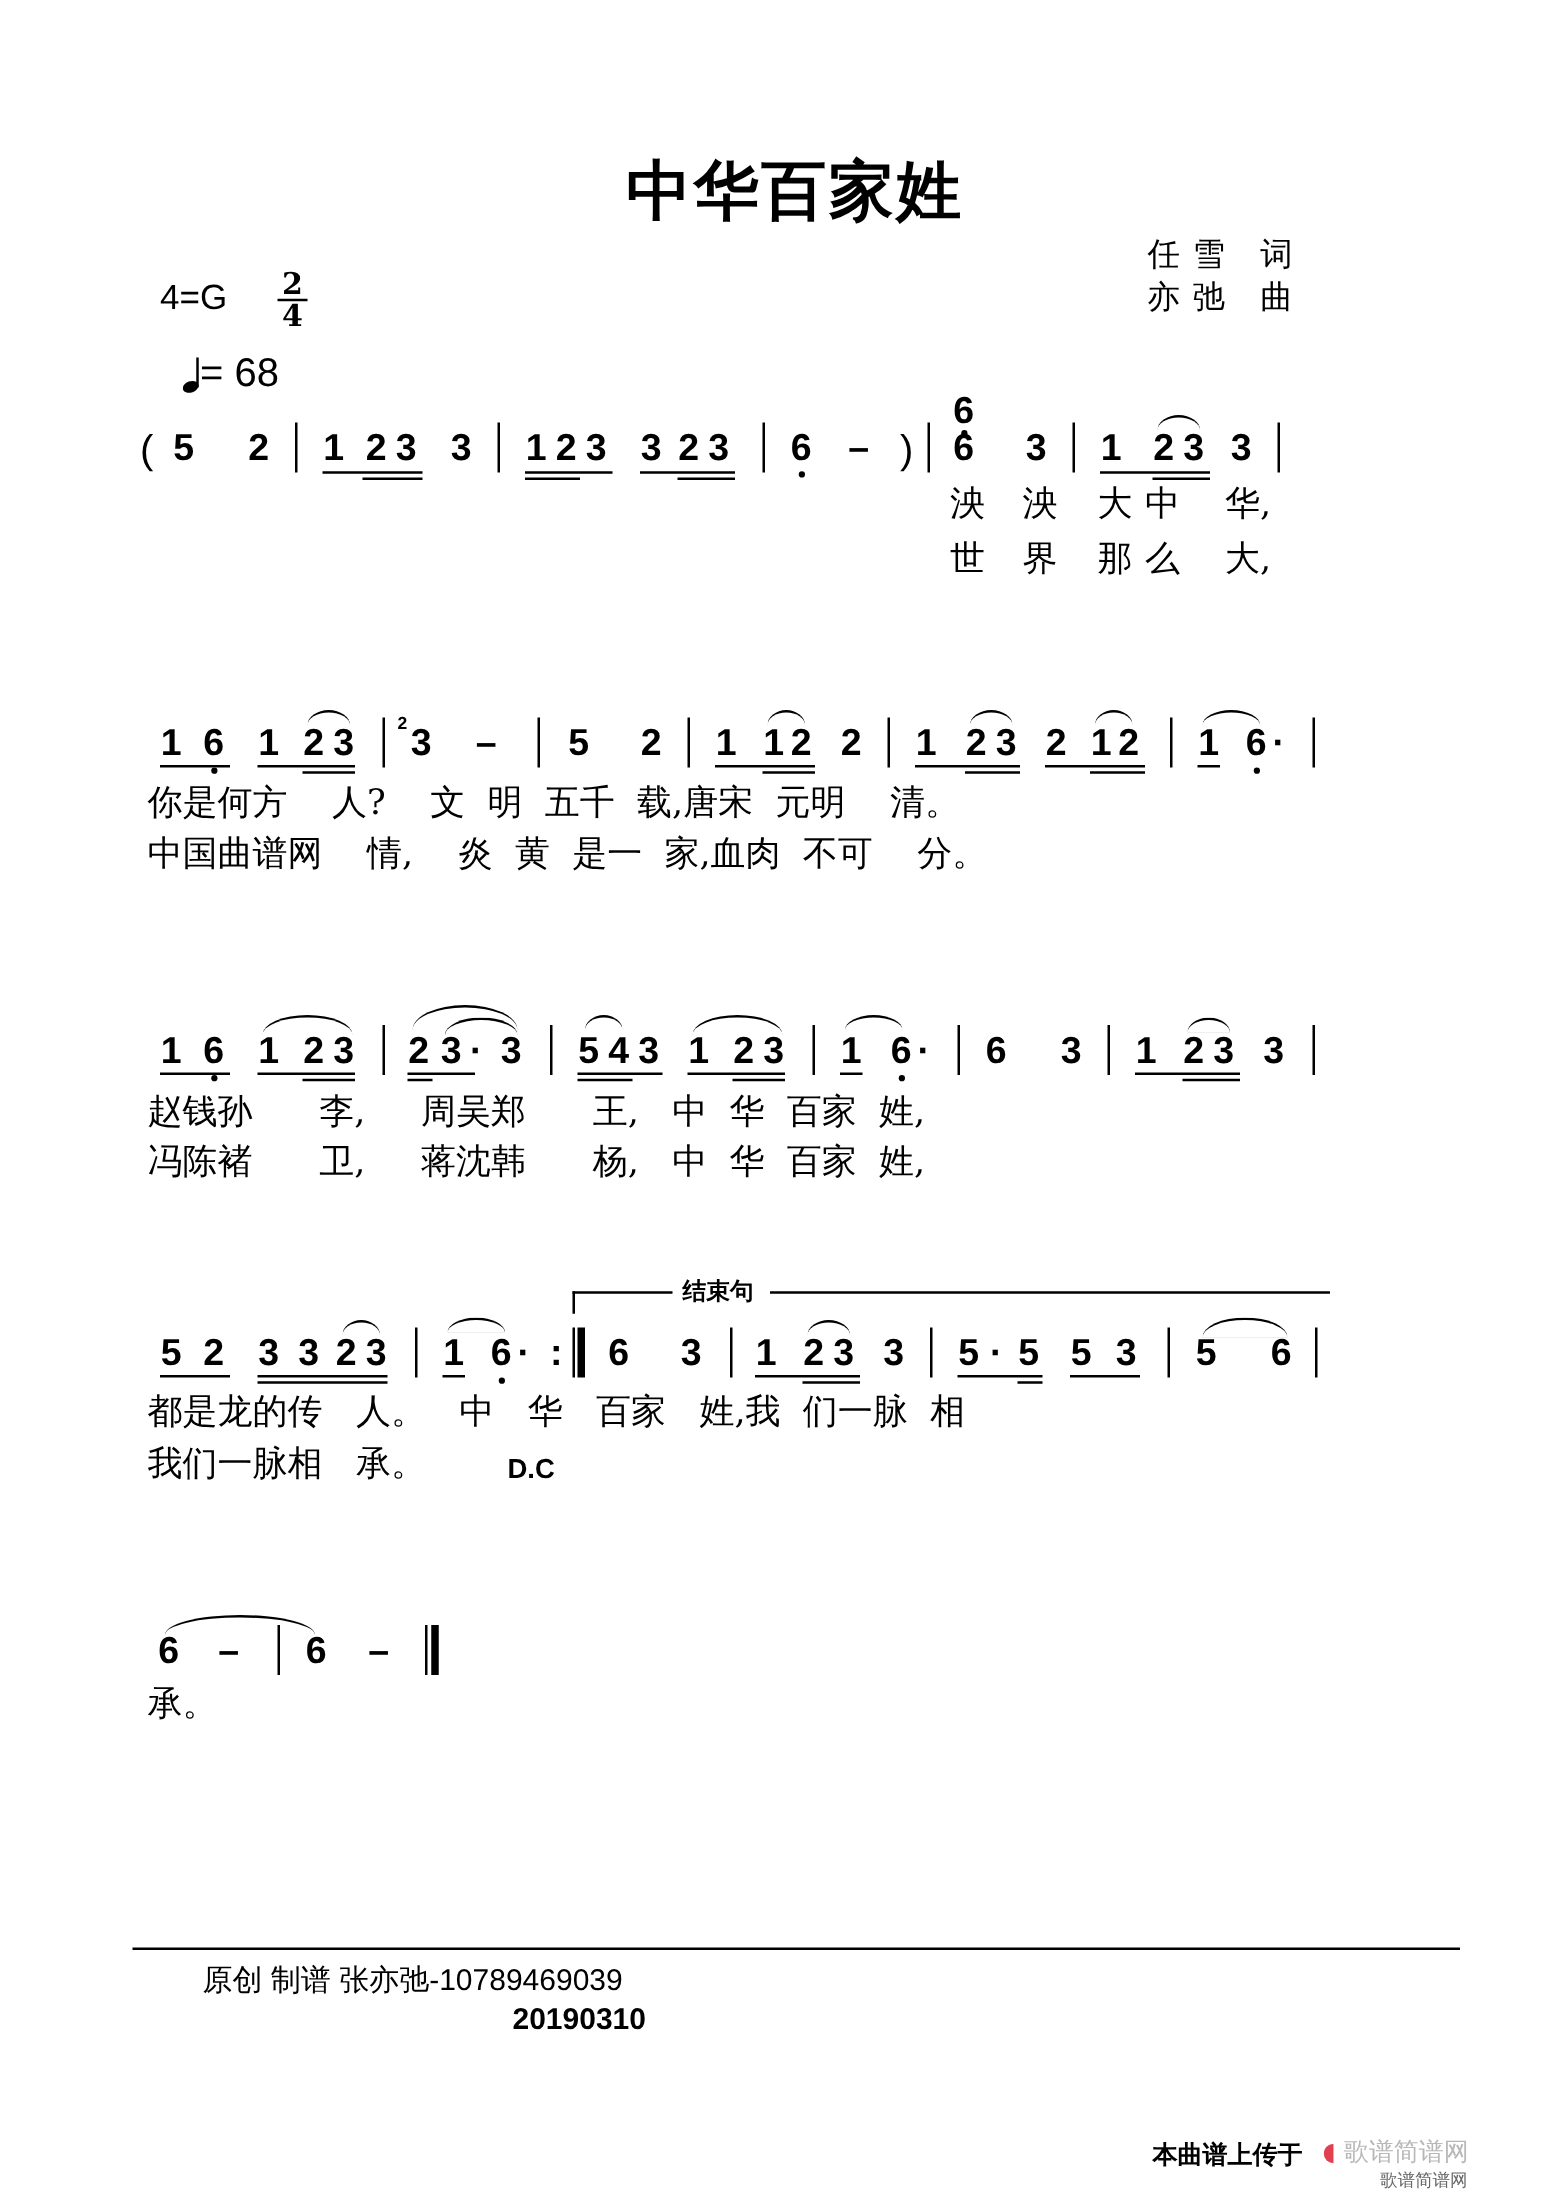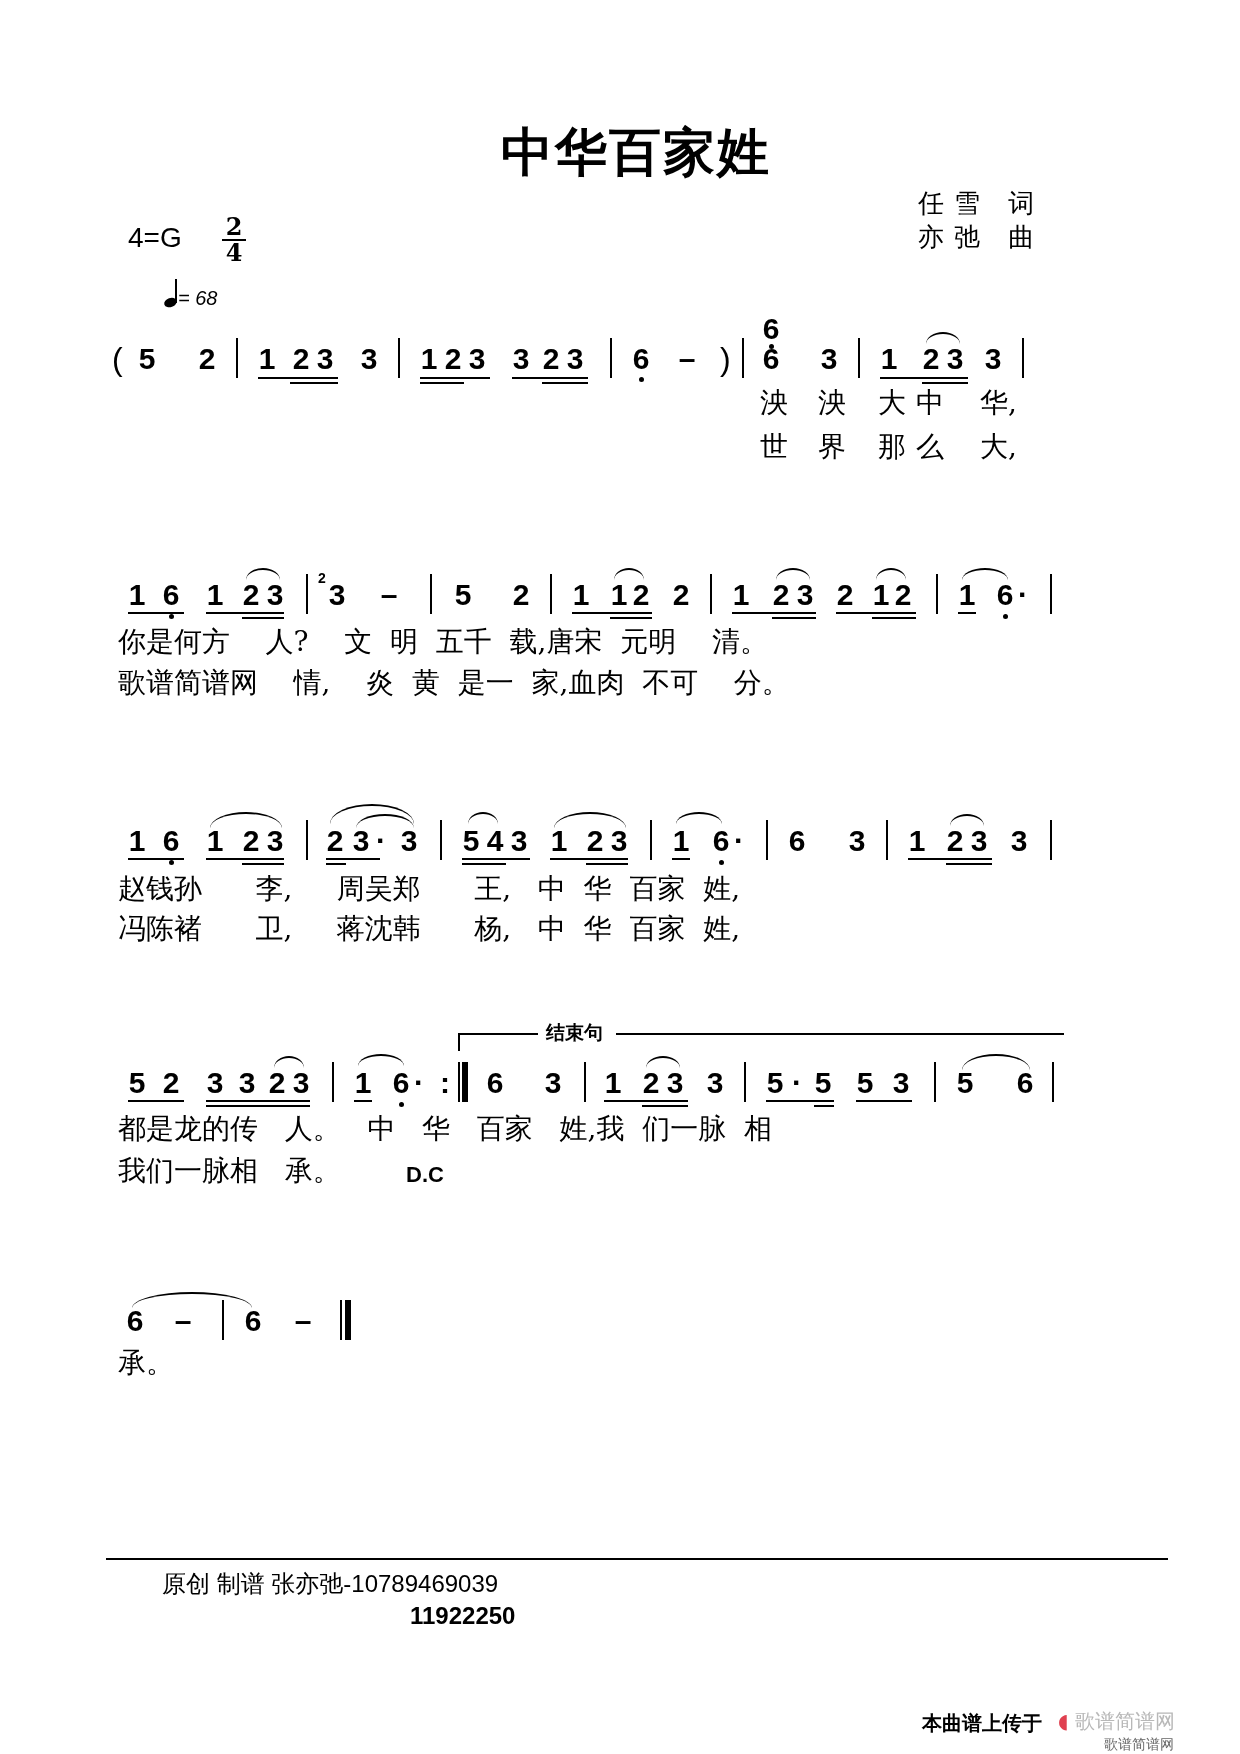--- a/index.html
+++ b/index.html
@@ -3,21 +3,21 @@
 <meta charset="utf-8">
 <style>
   html, body { margin:0; padding:0; background:#fff; }
   body { width:1240px; height:1754px; position:relative; overflow:hidden; color:#000; font-family:"DejaVu Sans", sans-serif; }
   .abs { position:absolute; }
   .title { left:0; width:1240px; top:118px; text-align:center; font-size:52px; font-weight:bold; letter-spacing:2px; font-family:"DejaVu Sans", sans-serif;margin-left:16px; }
   .credit { left:918px; font-size:26px; letter-spacing:10px; font-family:"DejaVu Serif", serif; }
   .key { left:128px; top:222px; font-size:28px; font-family:"Liberation Sans", sans-serif; }
   .frac { position:absolute; left:222px; top:216px; width:24px; text-align:center; font-weight:bold; font-size:24px; line-height:22px; font-family:"DejaVu Serif", serif; }
   .frac .bar { display:block; height:2px; background:#000; margin:1px 0; }
-  .tempo { left:164px; top:280px; font-size:20px; font-family:"Liberation Sans", sans-serif;font-style:italic; }
+  .tempo { left:146px; top:280px; font-size:32px; font-family:"Liberation Sans", sans-serif; }
   .tempo .note { display:inline-block; position:relative; width:14px; height:30px; vertical-align:bottom; }
   .tempo .note .head { position:absolute; left:0; bottom:3px; width:13px; height:9px; border-radius:50%; background:#000; transform:rotate(-20deg); }
   .tempo .note .stem { position:absolute; left:11px; bottom:7px; width:2px; height:24px; background:#000; }
 
   .n { position:absolute; font-family:"Liberation Sans", sans-serif; font-weight:bold; font-size:30px; line-height:30px; width:22px; text-align:center; }
   .bl { position:absolute; width:2px; height:40px; background:#000; }
   .u { position:absolute; height:2px; background:#000; }
   .dot { position:absolute; width:5px; height:5px; border-radius:50%; background:#000; }
   .slur { position:absolute; border-top:2px solid #000; border-radius:50% 50% 0 0 / 100% 100% 0 0; height:10px; }
   .lyr { position:absolute; font-family:"DejaVu Serif", serif; font-size:28px; line-height:30px; white-space:pre; letter-spacing:0px; }
@@ -144,21 +144,21 @@
   <div class="bl" style="left:936px;top:574px;"></div>
   <div class="n" style="left:956px;top:580px;">1</div>
   <div class="n" style="left:994px;top:580px;">6</div>
   <div class="dot" style="left:1003px;top:614px;"></div>
   <div class="n" style="left:1012px;top:580px;">·</div>
   <div class="slur" style="left:962px;top:568px;width:46px;"></div>
   <div class="u" style="left:958px;top:612px;width:18px;"></div>
   <div class="bl" style="left:1050px;top:574px;"></div>
 
   <div class="lyr" style="left:118px;top:627px;">你是何方    人?    文  明  五千  载,唐宋  元明    清。</div>
-  <div class="lyr" style="left:118px;top:668px;">歌谱简谱网    情,    炎  黄  是一  家,血肉  不可    分。</div>
+  <div class="lyr" style="left:118px;top:668px;">中国曲谱网    情,    炎  黄  是一  家,血肉  不可    分。</div>
 </div>
 
 <div>
   <div class="n" style="left:126px;top:826px;">1</div>
   <div class="n" style="left:160px;top:826px;">6</div>
   <div class="dot" style="left:169px;top:860px;"></div>
   <div class="u" style="left:128px;top:858px;width:56px;"></div>
   <div class="n" style="left:204px;top:826px;">1</div>
   <div class="n" style="left:240px;top:826px;">2</div>
   <div class="n" style="left:264px;top:826px;">3</div>
@@ -275,17 +275,17 @@
   <div class="bl" style="left:222px;top:1300px;"></div>
   <div class="n" style="left:242px;top:1306px;">6</div>
   <div class="n" style="left:292px;top:1306px;">–</div>
   <div class="bl" style="left:340px;top:1300px;"></div>
   <div class="abs" style="left:345px;top:1300px;width:6px;height:40px;background:#000;"></div>
   <div class="lyr" style="left:118px;top:1348px;">承。</div>
 </div>
 
 <div class="abs footer-line"></div>
 <div class="abs footer-text">原创  制谱  张亦弛-10789469039</div>
-<div class="abs footer-date">11922250</div>
+<div class="abs footer-date">20190310</div>
 
 <div class="abs wm1">本曲谱上传于</div>
 <div class="abs wm-logo"><span class="red">◖</span> <span>歌谱简谱网</span></div>
 <div class="abs wm2">歌谱简谱网 jianpu.cn</div>
 
 </body></html>

